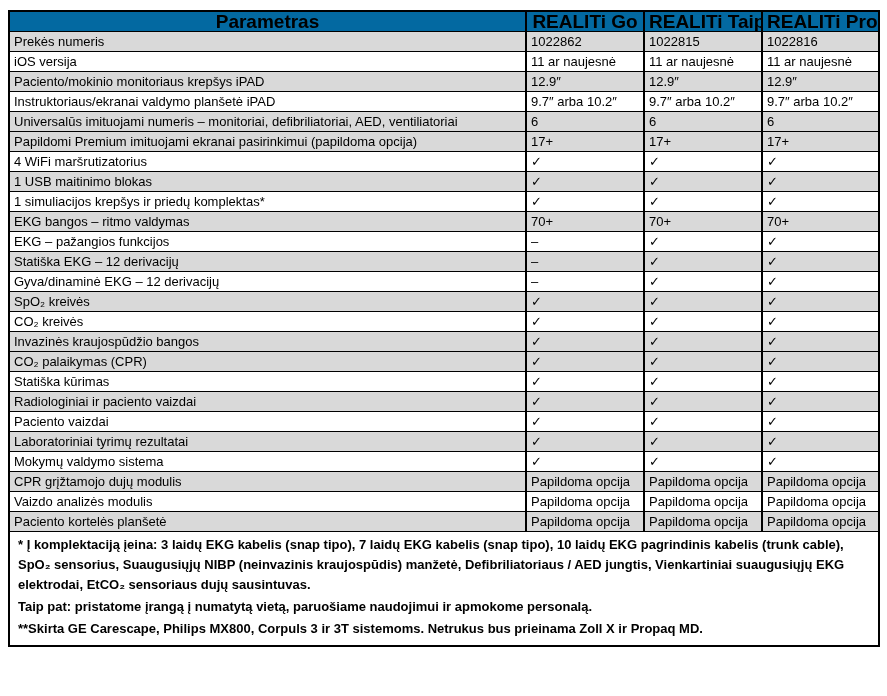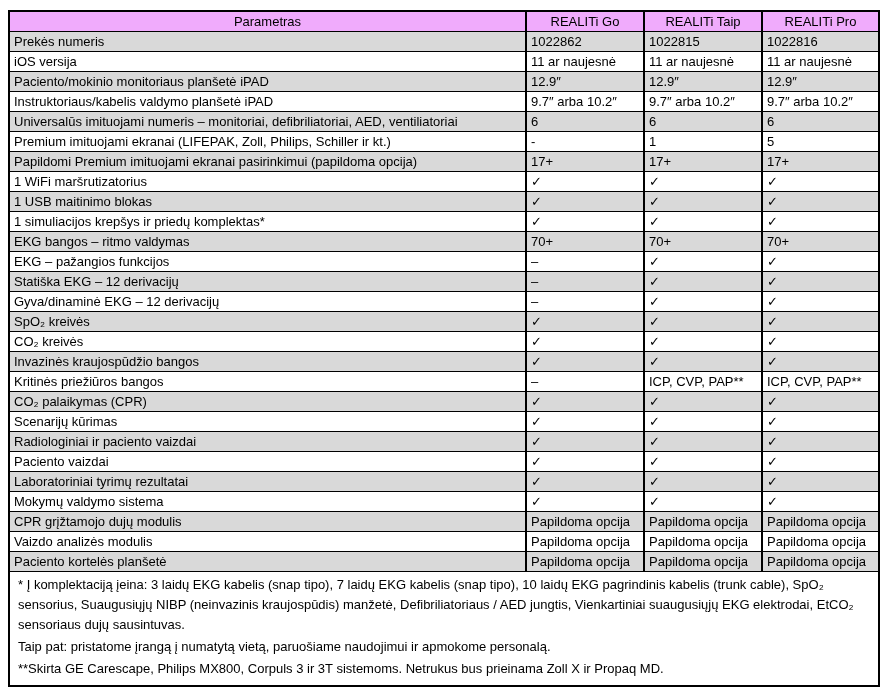--- a/index.html
+++ b/index.html
@@ -26,34 +26,34 @@
     height: 19px;
     line-height: 19px;
     padding: 0 4px;
     text-align: left;
     vertical-align: middle;
     white-space: nowrap;
     overflow: hidden;
   }
   th {
     text-align: center;
-    font-weight: normal;
-    font-size: 13px;
-    background: #f0abfc;
+    font-weight: bold;
+    font-size: 19px;
+    background: #0369a1;
   }
   tr.shaded td { background: var(--shade, #d9d9d9); }
 
   td.footnote-cell {
     white-space: normal;
     height: auto;
     line-height: 20px;
     padding: 3px 8px 4px 8px;
     background: #ffffff;
   }
-  td.footnote-cell p { margin: 0 0 2px 0; }
+  td.footnote-cell p { margin: 0 0 2px 0; font-weight: bold; }
 </style>
 </head>
 <body>
 
 <div class="page">
   <table class="cmp">
     <colgroup>
       <col style="width:517px">
       <col style="width:118px">
       <col style="width:118px">
@@ -74,51 +74,45 @@
           <td>1022815</td>
           <td>1022816</td>
         </tr>
         <tr>
           <td>iOS versija</td>
           <td>11 ar naujesnė</td>
           <td>11 ar naujesnė</td>
           <td>11 ar naujesnė</td>
         </tr>
         <tr class="shaded">
-          <td>Paciento/mokinio monitoriaus planšetė iPAD</td>
+          <td>Paciento/mokinio monitoriaus krepšys iPAD</td>
           <td>12.9″</td>
           <td>12.9″</td>
           <td>12.9″</td>
         </tr>
         <tr>
-          <td>Instruktoriaus/kabelis valdymo planšetė iPAD</td>
+          <td>Instruktoriaus/ekranai valdymo planšetė iPAD</td>
           <td>9.7″ arba 10.2″</td>
           <td>9.7″ arba 10.2″</td>
           <td>9.7″ arba 10.2″</td>
         </tr>
         <tr class="shaded">
           <td>Universalūs imituojami numeris – monitoriai, defibriliatoriai, AED, ventiliatoriai</td>
           <td>6</td>
           <td>6</td>
           <td>6</td>
         </tr>
-        <tr>
-          <td>Premium imituojami ekranai (LIFEPAK, Zoll, Philips, Schiller ir kt.)</td>
-          <td>-</td>
-          <td>1</td>
-          <td>5</td>
-        </tr>
         <tr class="shaded">
           <td>Papildomi Premium imituojami ekranai pasirinkimui (papildoma opcija)</td>
           <td>17+</td>
           <td>17+</td>
           <td>17+</td>
         </tr>
         <tr>
-          <td>1 WiFi maršrutizatorius</td>
+          <td>4 WiFi maršrutizatorius</td>
           <td>✓</td>
           <td>✓</td>
           <td>✓</td>
         </tr>
         <tr class="shaded">
           <td>1 USB maitinimo blokas</td>
           <td>✓</td>
           <td>✓</td>
           <td>✓</td>
         </tr>
@@ -163,34 +157,28 @@
           <td>✓</td>
           <td>✓</td>
           <td>✓</td>
         </tr>
         <tr class="shaded">
           <td>Invazinės kraujospūdžio bangos</td>
           <td>✓</td>
           <td>✓</td>
           <td>✓</td>
         </tr>
-        <tr>
-          <td>Kritinės priežiūros bangos</td>
-          <td>–</td>
-          <td>ICP, CVP, PAP**</td>
-          <td>ICP, CVP, PAP**</td>
-        </tr>
         <tr class="shaded">
           <td>CO₂ palaikymas (CPR)</td>
           <td>✓</td>
           <td>✓</td>
           <td>✓</td>
         </tr>
         <tr>
-          <td>Scenarijų kūrimas</td>
+          <td>Statiška kūrimas</td>
           <td>✓</td>
           <td>✓</td>
           <td>✓</td>
         </tr>
         <tr class="shaded">
           <td>Radiologiniai ir paciento vaizdai</td>
           <td>✓</td>
           <td>✓</td>
           <td>✓</td>
         </tr>

